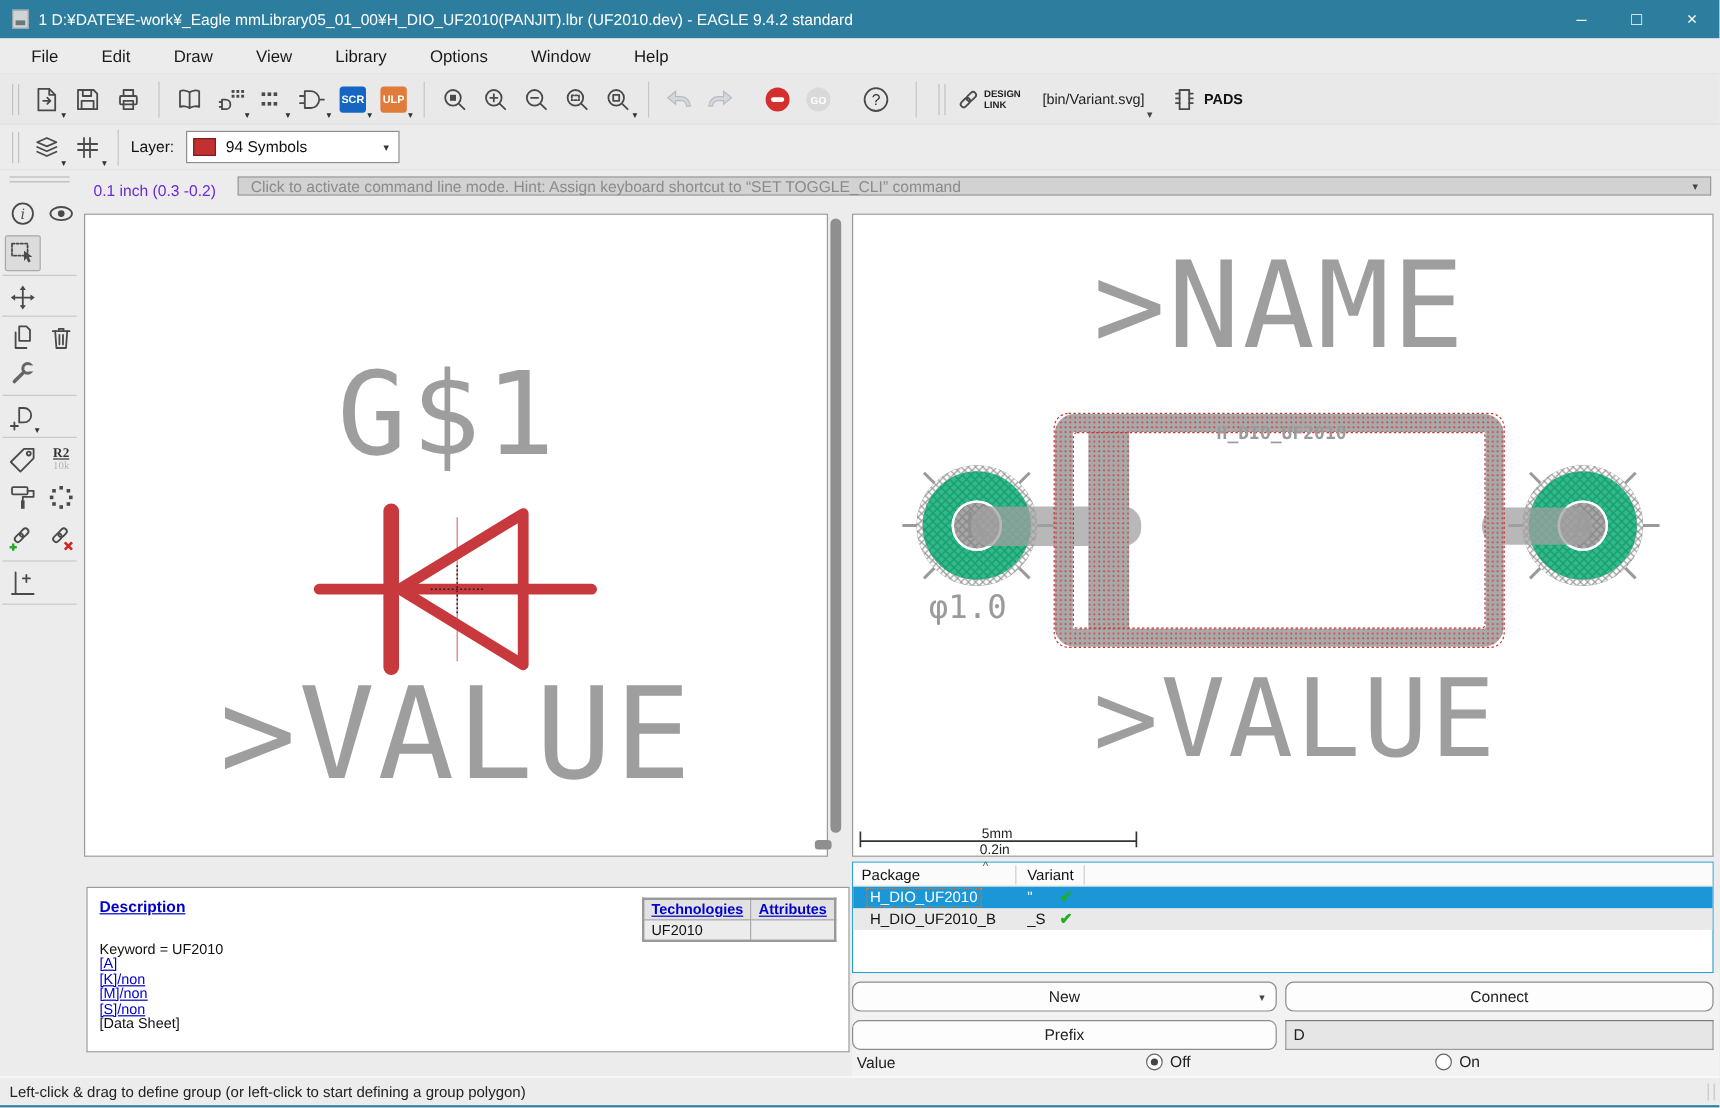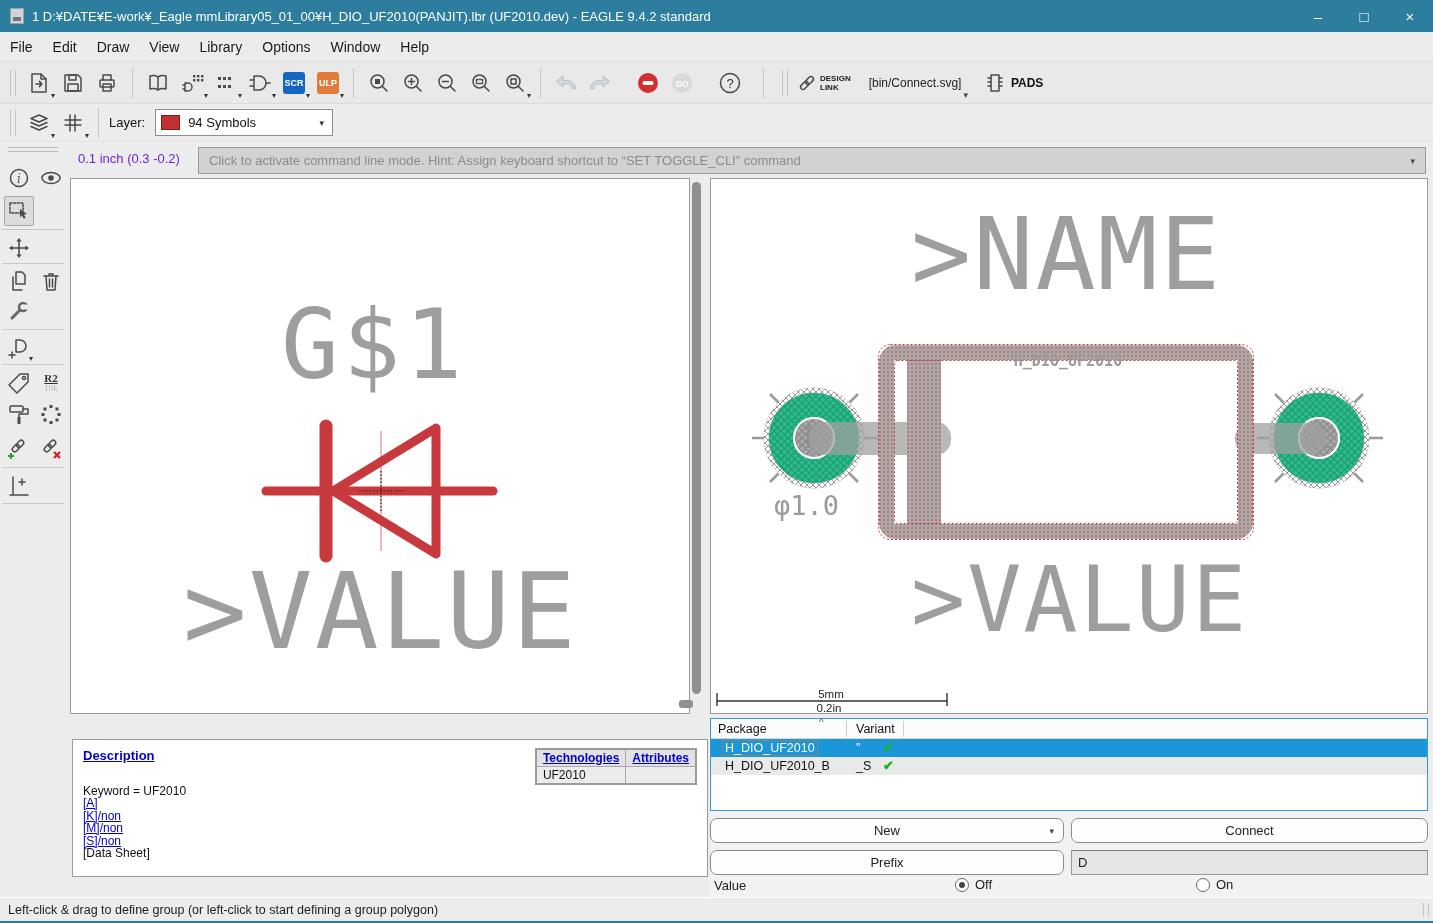--- a/index.html
+++ b/index.html
@@ -12,21 +12,21 @@
               display:flex; align-items:center; font-size:13px; }
   .titlebar .appicon { width:14px; height:16px; margin:0 8px 0 10px; background:#cfd4d8; border:1px solid #9aa2a8;
                        position:relative; }
   .titlebar .appicon::after{ content:""; position:absolute; left:2px; bottom:2px; right:2px; height:4px; background:#6d767c;}
   .wbtns { margin-left:auto; display:flex; height:100%; }
   .wbtn { width:46px; height:100%; display:flex; align-items:center; justify-content:center; font-size:15px; color:#fff; }
 
   
   .menubar { position:absolute; left:0; top:32px; width:1433px; height:30px; background:#ececec; display:flex;
              align-items:center; font-size:14px; color:#1a1a1a; border-bottom:1px solid #e0e0e0; }
-  .menubar span { padding:5px 10px; }
+  .menubar span { padding:5px 10px;margin-left:16px; }
 
   
   .toolbar { position:absolute; left:0; top:62px; width:1433px; height:42px; background:#e9e9e9; display:flex;
              align-items:center; border-bottom:1px solid #dcdcdc; }
   .grip { width:6px; height:26px; border-left:1px solid #c2c2c2; border-right:1px solid #c2c2c2; margin:0 6px 0 10px; }
   .tbtn { width:34px; height:34px; display:flex; align-items:center; justify-content:center; position:relative; border-radius:3px; }
   .tbtn svg { display:block; }
   .tsep { width:1px; height:30px; background:#c6c6c6; margin:0 8px; }
   .caret { position:absolute; right:1px; bottom:0px; font-size:8px; color:#333; line-height:8px; }
   .badge { width:22px; height:22px; border-radius:3px; color:#fff; font-weight:bold; font-size:9px;
@@ -42,21 +42,21 @@
               align-items:center; border-bottom:1px solid #e2e2e2; }
   .layerlab { font-size:13px; color:#111; margin:0 10px 0 2px; }
   .layersel { width:178px; height:27px; background:#fff; border:1px solid #8d8d8d; display:flex; align-items:center;
               font-size:13px; color:#111; }
   .swatch { width:19px; height:15px; background:#c23030; border:1px solid #7a1f1f; margin:0 8px 0 5px; }
   .layersel .dcaret { margin-left:auto; margin-right:8px; font-size:9px; color:#333; }
 
   
   .cmdbar { position:absolute; left:0; top:142px; width:1433px; height:36px; background:#ececec; }
   .coords { position:absolute; left:78px; top:9px; font-size:13px; color:#6d28d9; }
-  .cmdinput { position:absolute; left:198px; top:5px; width:1228px; height:27px; background:#d2d2d2;
+  .cmdinput { position:absolute; left:198px; top:5px; width:1228px; height:16px; background:#d2d2d2;
               border:1px solid #9b9b9b; color:#8b8b8b; font-size:13px; display:flex; align-items:center; padding:0 10px; }
   .cmdinput .dcaret { margin-left:auto; font-size:9px; color:#444; }
 
   
   .palette { position:absolute; left:0; top:142px; width:70px; height:755px; background:#ececec; }
   .pal-grip { position:absolute; left:8px; top:5px; width:50px; height:5px;
               border-top:1px solid #b9b9b9; border-bottom:1px solid #b9b9b9; }
   .pcell { position:absolute; width:30px; height:30px; display:flex; align-items:center; justify-content:center; }
   .pcell.sel { background:#dcdcdc; border:1px solid #a8a8a8; border-radius:2px; }
   .psep { position:absolute; left:2px; width:62px; height:1px; background:#c9c9c9; }
@@ -306,21 +306,21 @@
           <rect class="ic" x="8" y="6.5" width="9" height="5" rx="2.5"></rect>
         </g>
       </svg>
     <div class="dl-text">
       <span>DESIGN</span><br>
       <span>LINK</span>
     </div>
   </div>
 
   <div class="tbtn lts" style="width:auto;margin-left:10px">
-    <span>[bin/Connect.svg]</span>
+    <span>[bin/Variant.svg]</span>
     <span style="font-size:9px;color:#444;margin-left:2px;align-self:flex-end">▾</span>
   </div>
 
   <div class="tbtn" style="width:auto;margin-left:12px">
     <svg width="22" height="24">
         <rect class="ic" x="7" y="4" width="8" height="16"></rect>
         <path class="ic" d="M4 7h3M4 11h3M4 15h3M15 7h3M15 11h3M15 15h3"></path>
       </svg>
     <span class="pads-lab">PADS</span>
   </div>

